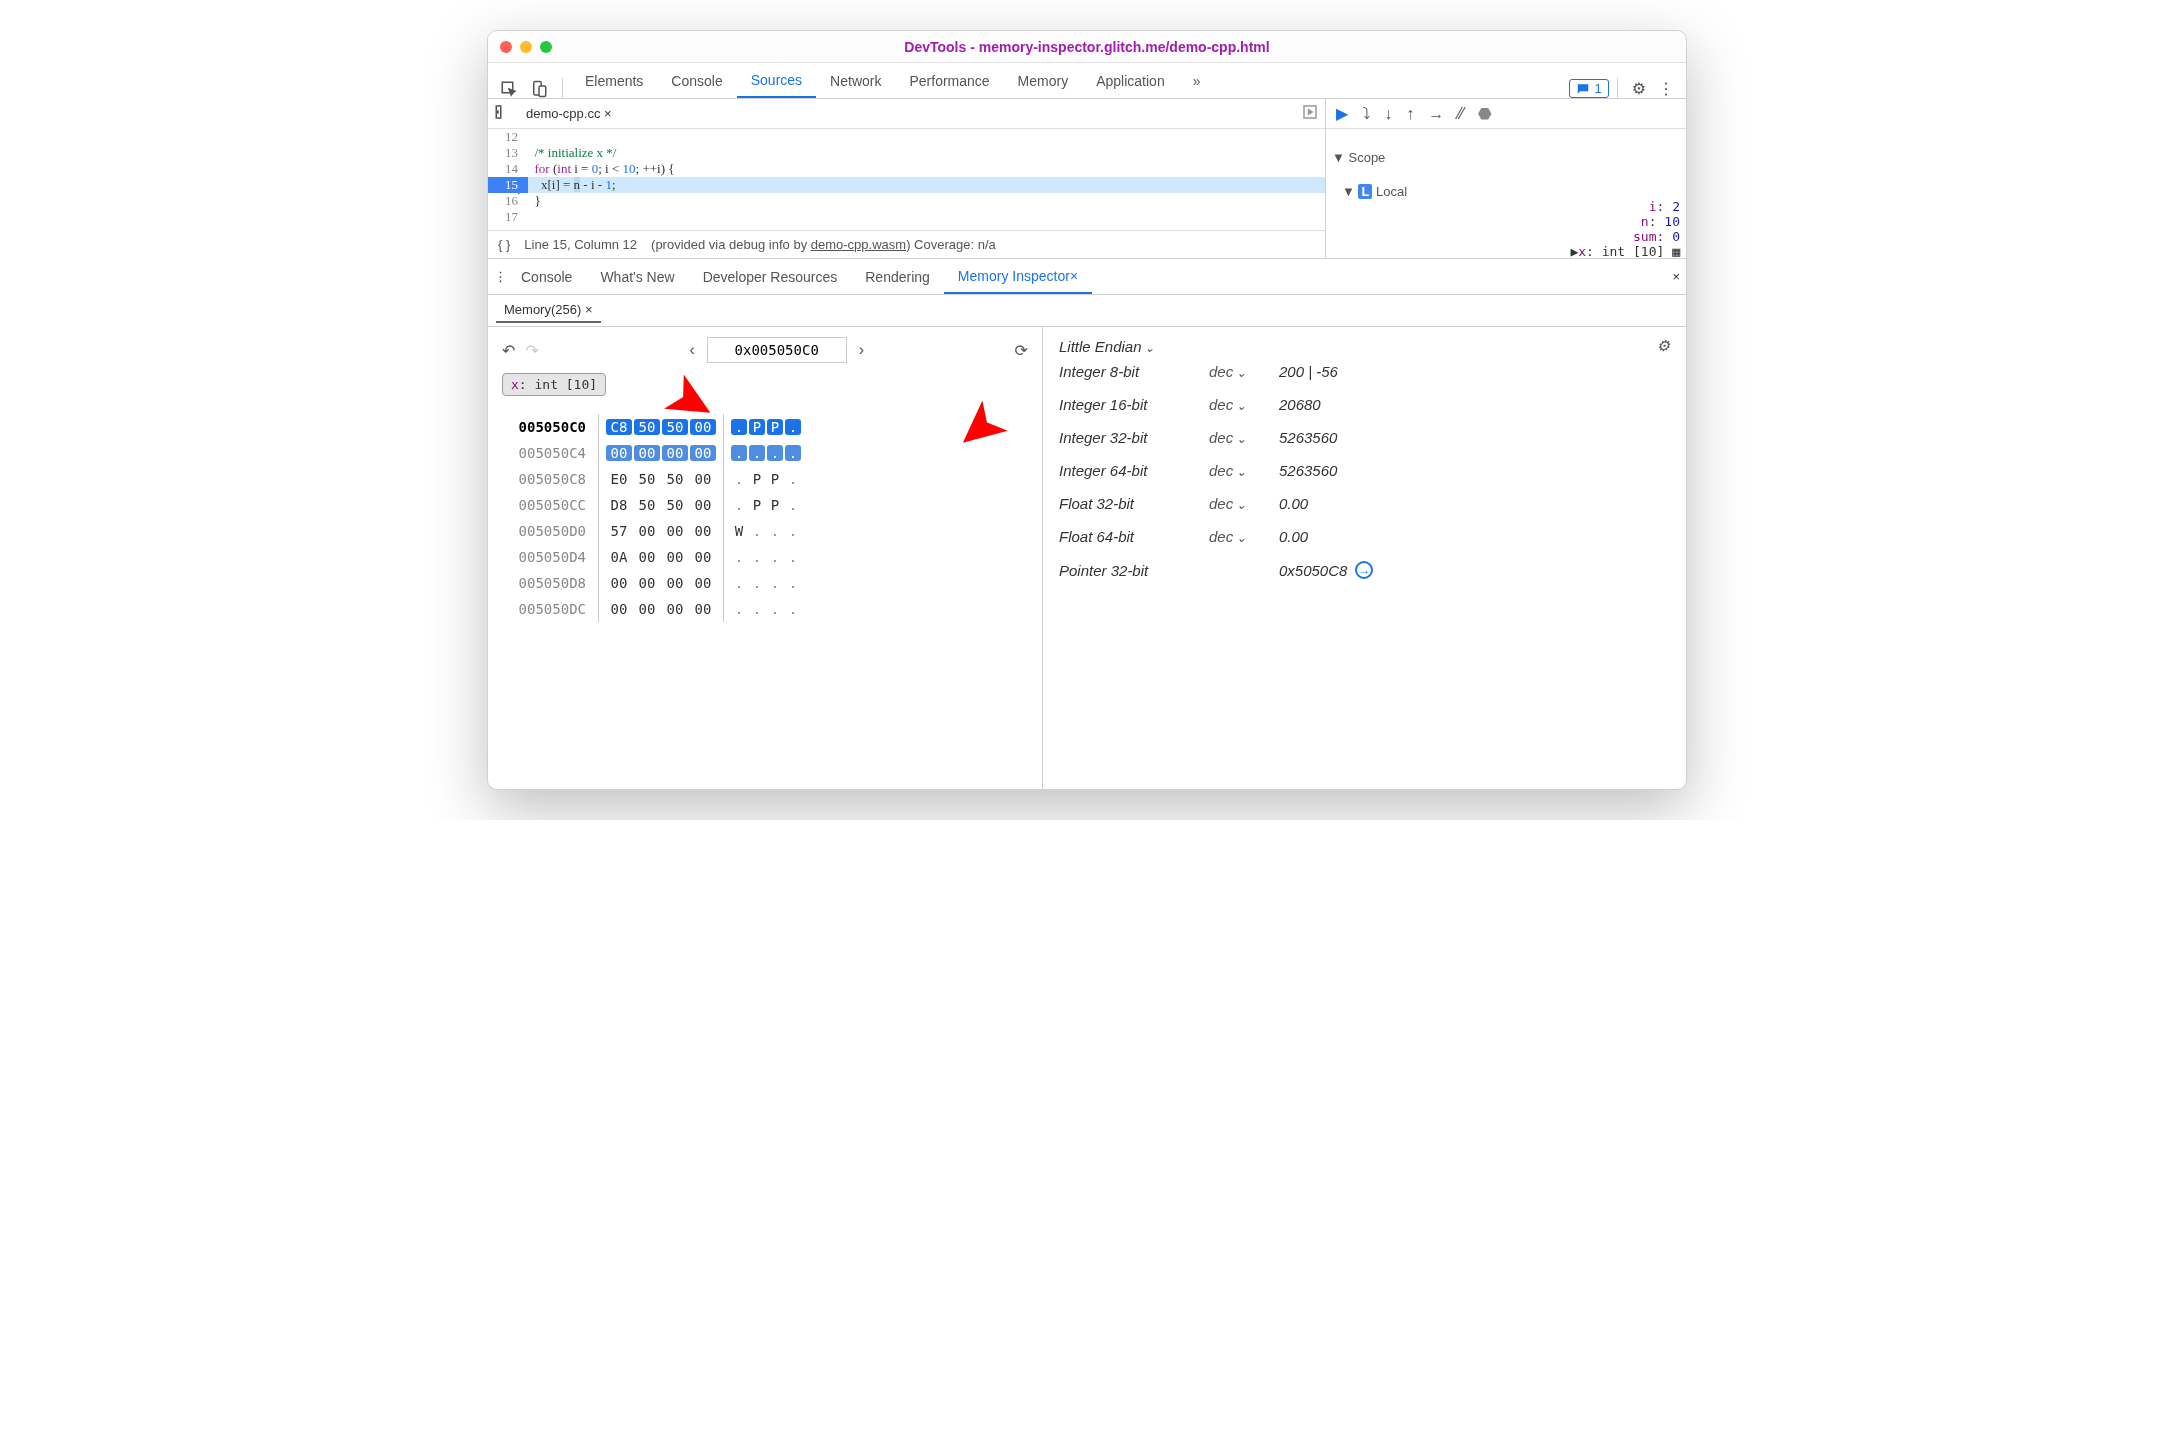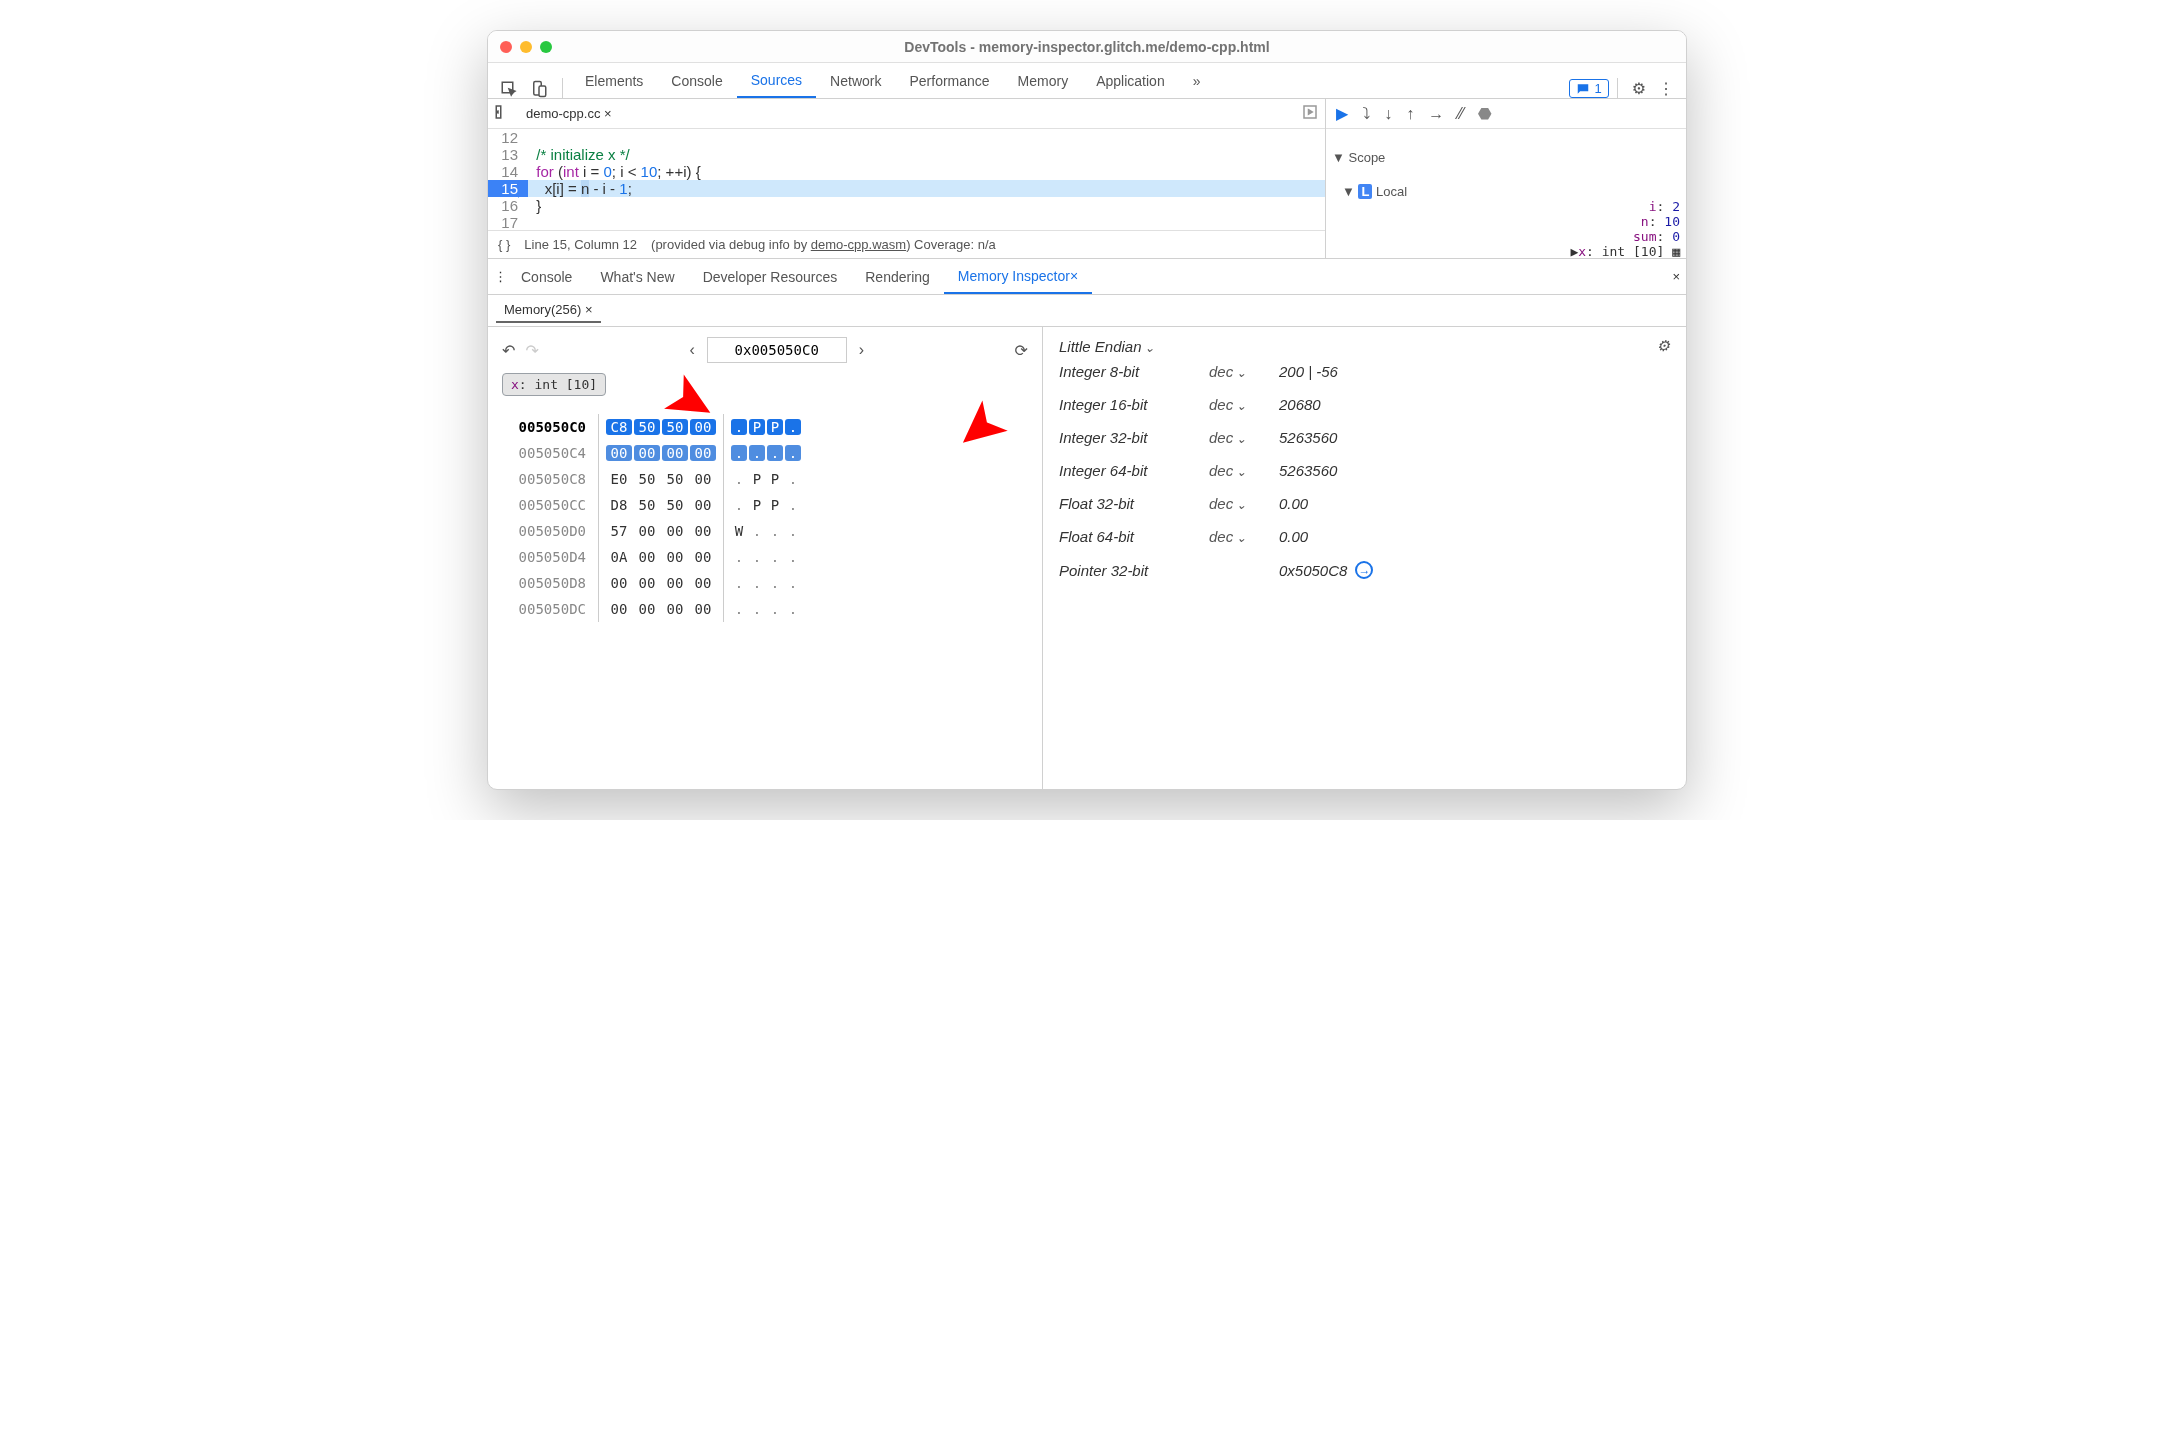--- a/index.html
+++ b/index.html
@@ -2,35 +2,35 @@
 <html><head>
 <meta charset="utf-8">
 <style>
 * { box-sizing: border-box; margin: 0; padding: 0; }
 body { font-family: -apple-system, "Helvetica Neue", Arial, sans-serif; font-size: 13px; color: #333; background: #fff; }
 .window { width: 1200px; height: 760px; margin: 30px auto; border: 1px solid #d0d0d0; border-radius: 10px; box-shadow: 0 20px 60px rgba(0,0,0,0.25); overflow: hidden; display: flex; flex-direction: column; background: #fff; }
 .titlebar { height: 32px; display: flex; align-items: center; padding: 0 12px; background: #fdfdfd; border-bottom: 1px solid #e0e0e0; position: relative; }
 .traffic { display: flex; gap: 8px; }
 .dot { width: 12px; height: 12px; border-radius: 50%; }
 .dot.red { background: #ff5f57; } .dot.yellow { background: #febc2e; } .dot.green { background: #28c840; }
-.titletext { position: absolute; left: 0; right: 0; text-align: center; font-weight: 600; font-size: 14px; color: #737373; pointer-events: none; }
+.titletext { position: absolute; left: 0; right: 0; text-align: center; font-weight: 600; font-size: 14px; color: #a21caf; pointer-events: none; }
 
 .maintabs { height: 36px; display: flex; align-items: flex-end; border-bottom: 1px solid #d0d0d0; padding: 0 6px; }
 .maintabs .iconbtn { padding: 0 6px; color: #555; font-size: 16px; display:flex; align-items:center; }
 .sep { width: 1px; height: 20px; background: #d0d0d0; margin: 0 8px; }
 .tab { padding: 0 14px; height: 100%; display: flex; align-items: center; color: #555; font-size: 14px; }
 .tab.active { color: #1a73e8; border-bottom: 2px solid #1a73e8; }
 .spacer { flex: 1; }
 .msgbadge { display:flex; align-items:center; gap:4px; border:1px solid #1a73e8; border-radius:3px; padding:1px 6px; color:#1a73e8; font-size:13px; }
 
 .uppersplit { display: flex; height: 160px; border-bottom: 1px solid #d0d0d0; }
 .srcpane { flex: 1; display: flex; flex-direction: column; border-right: 1px solid #d0d0d0; }
 .filetabrow { height: 30px; display: flex; align-items: center; border-bottom: 1px solid #e0e0e0; padding: 0 6px; gap: 6px; }
 .filetab { padding: 4px 8px; font-size: 13px; color:#333; }
-.code { flex: 1; font-family: Liberation Sans, sans-serif; font-size: 15px; overflow: hidden; position:relative; }
+.code { flex: 1; font-family: Liberation Serif, serif; font-size: 13px; overflow: hidden; position:relative; }
 .codeline { display: flex; }
 .ln { width: 40px; text-align: right; color: #888; padding-right: 10px; user-select: none; }
 .codetxt { white-space: pre; }
 .codeline.hl { background: #cfe8fc; }
 .codeline.hl .ln { background: #3b82f6; color: #fff; position:relative; }
 .codeline.hl .ln::after { content:''; position:absolute; right:-8px; top:0; border:9px solid transparent; border-left-color:#3b82f6; }
 .kw { color: #a626a4; } .type { color:#a626a4; } .num { color:#1a73e8; } .cmt { color:#0b8043; } .hlvar{background:#b8d8f5;}
 .srcstatus { height: 28px; border-top: 1px solid #e0e0e0; display:flex; align-items:center; padding:0 10px; gap:14px; font-size:13px; color:#555; }
 
 .dbgpane { width: 360px; display:flex; flex-direction:column; }

